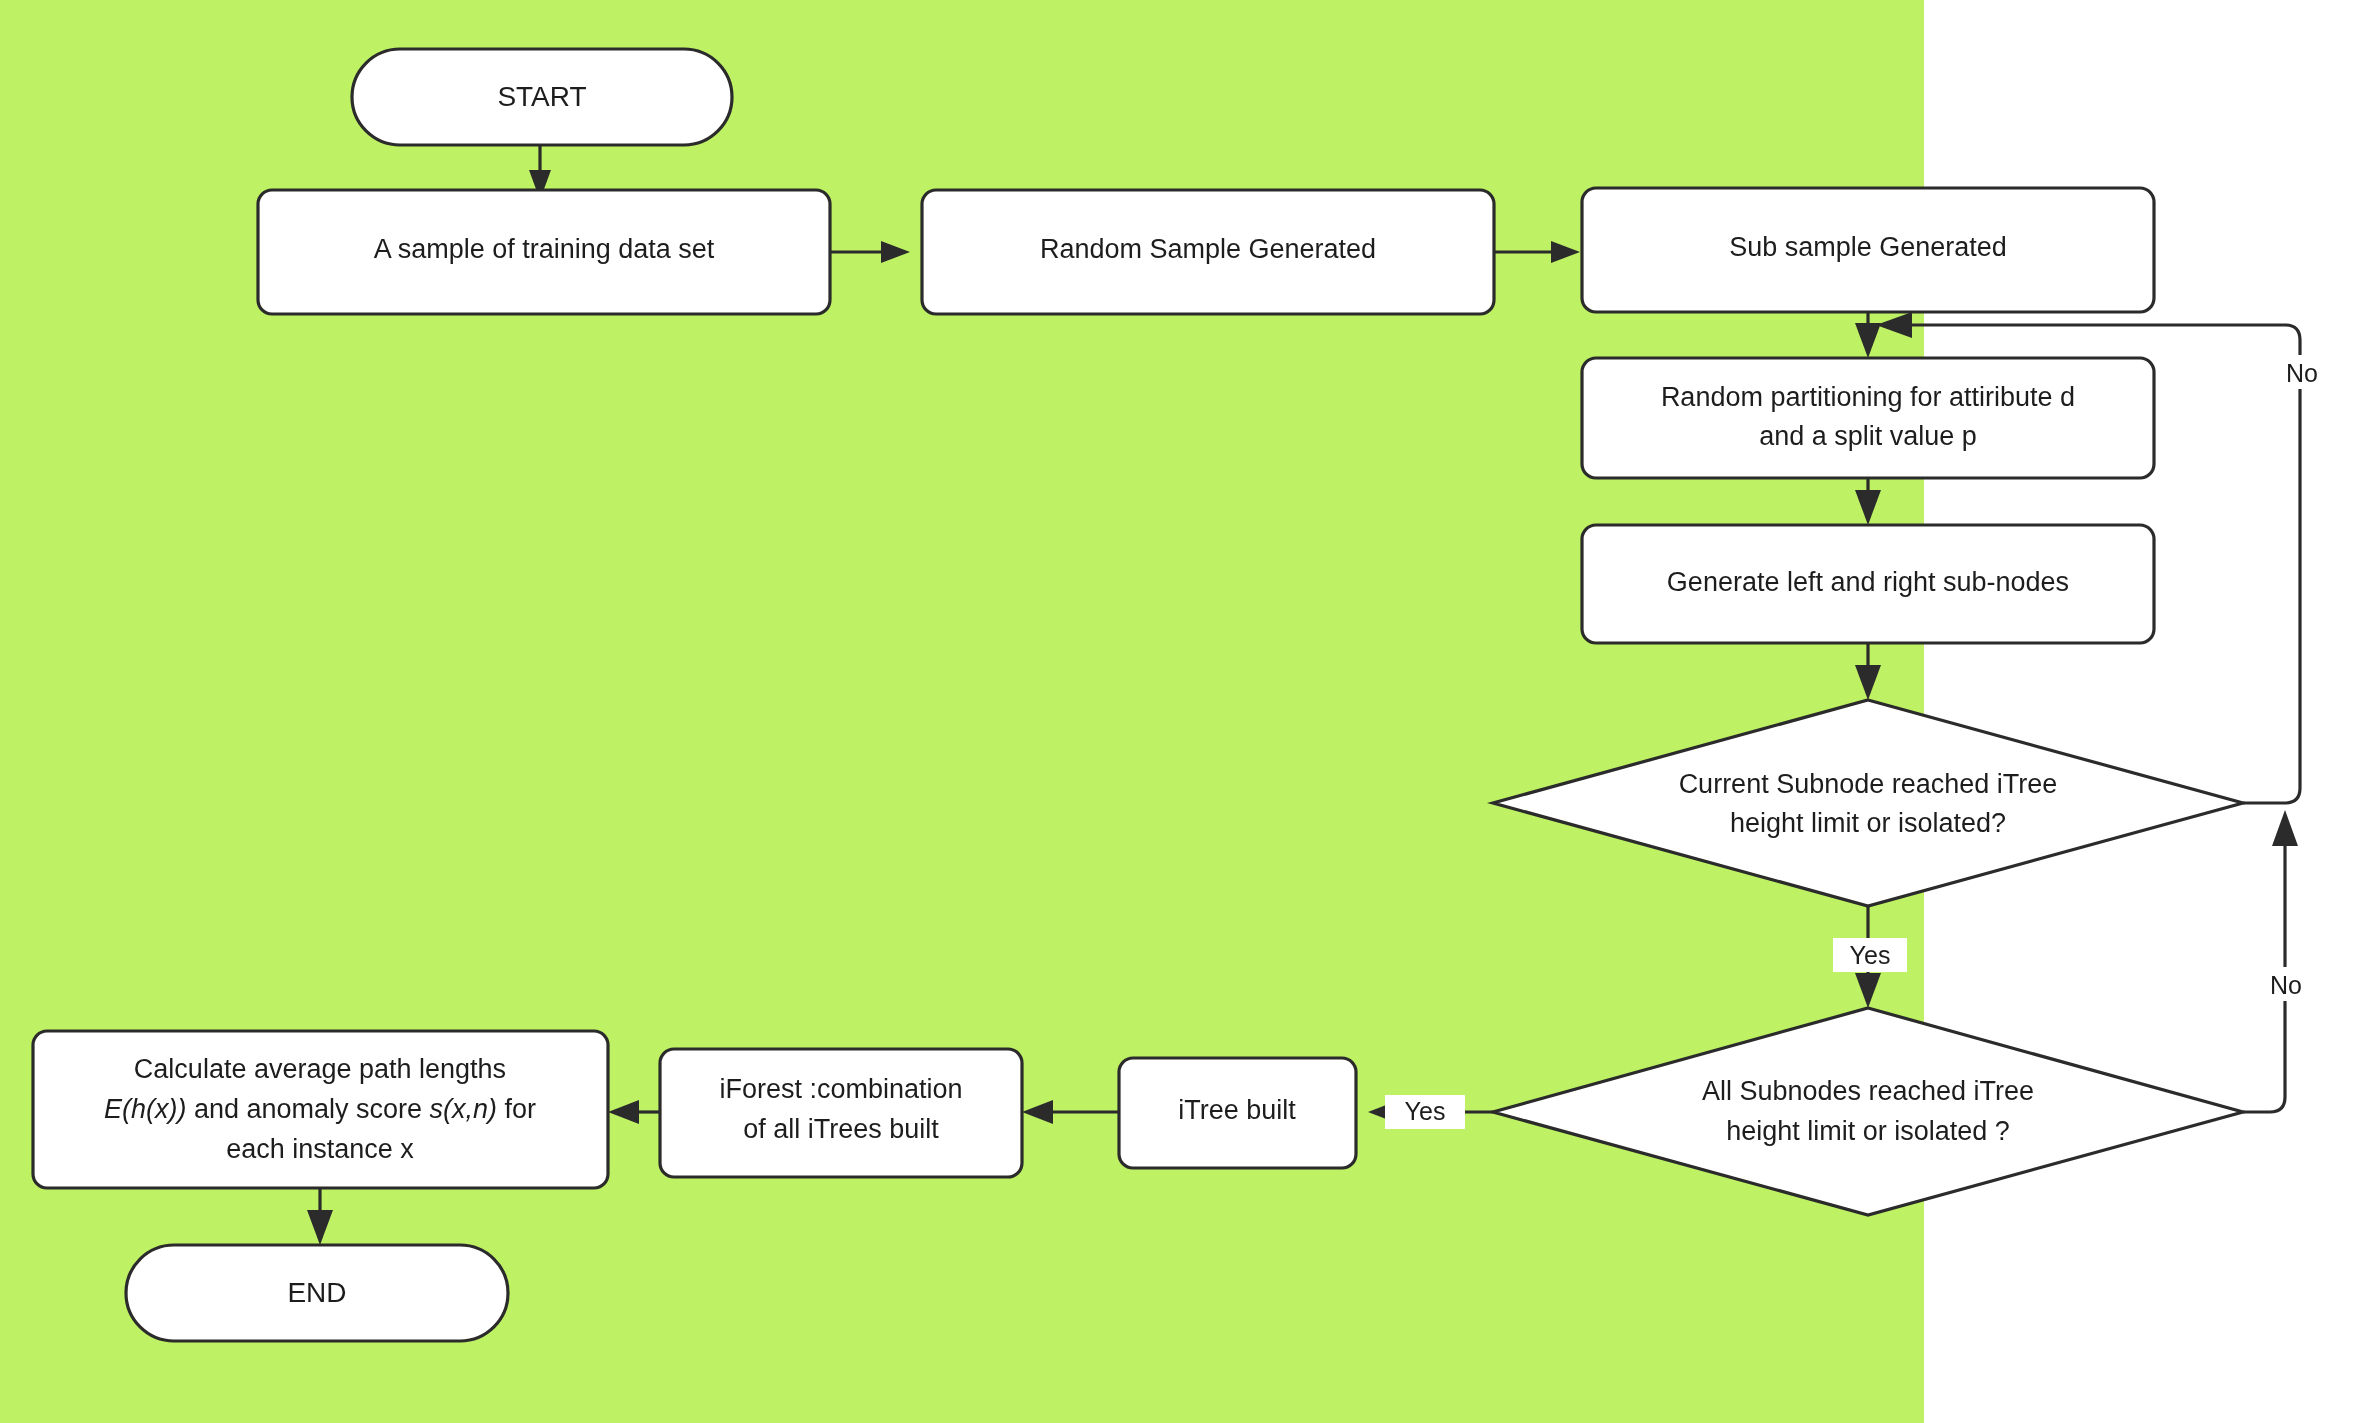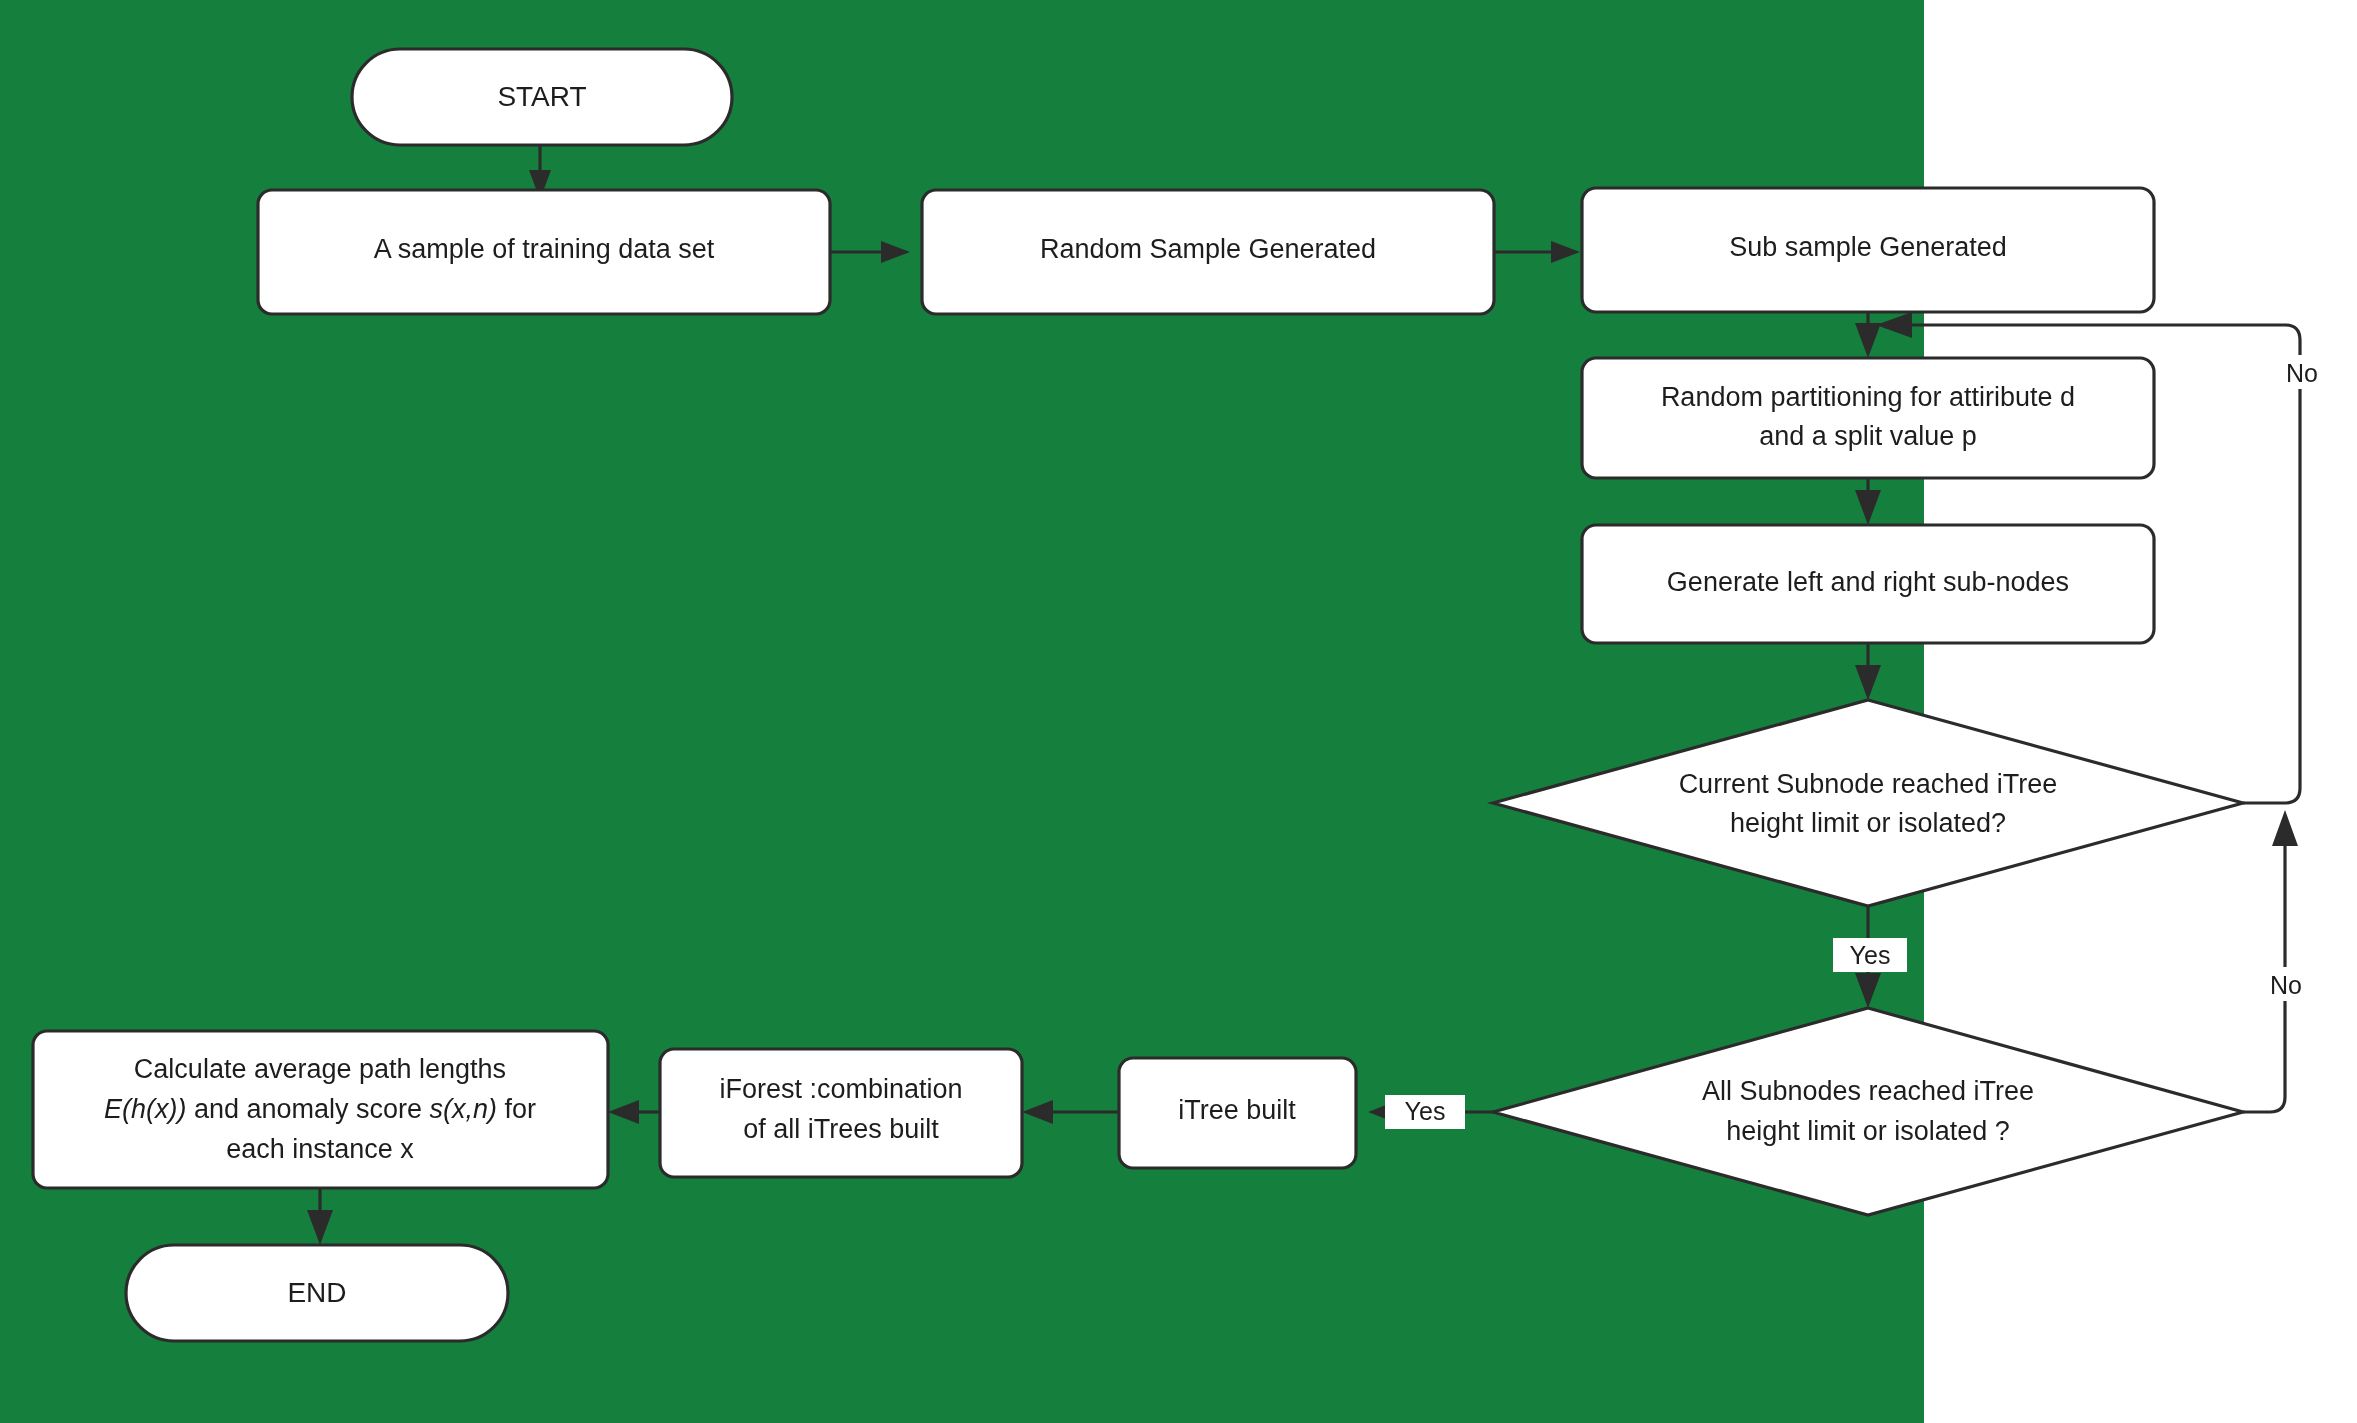--- a/index.html
+++ b/index.html
@@ -4,21 +4,21 @@
 <style>
   html, body {
     margin: 0;
     padding: 0;
     background: #ffffff;
   }
   #canvas {
     position: relative;
     width: 1924px;
     height: 1423px;
-    background: #15803d;
+    background: #bef264;
     font-family: "Liberation Sans", sans-serif;
   }
   svg#flow {
     position: absolute;
     top: 0;
     left: 0;
     width: 2357px;
     height: 1423px;
     display: block;
   }

